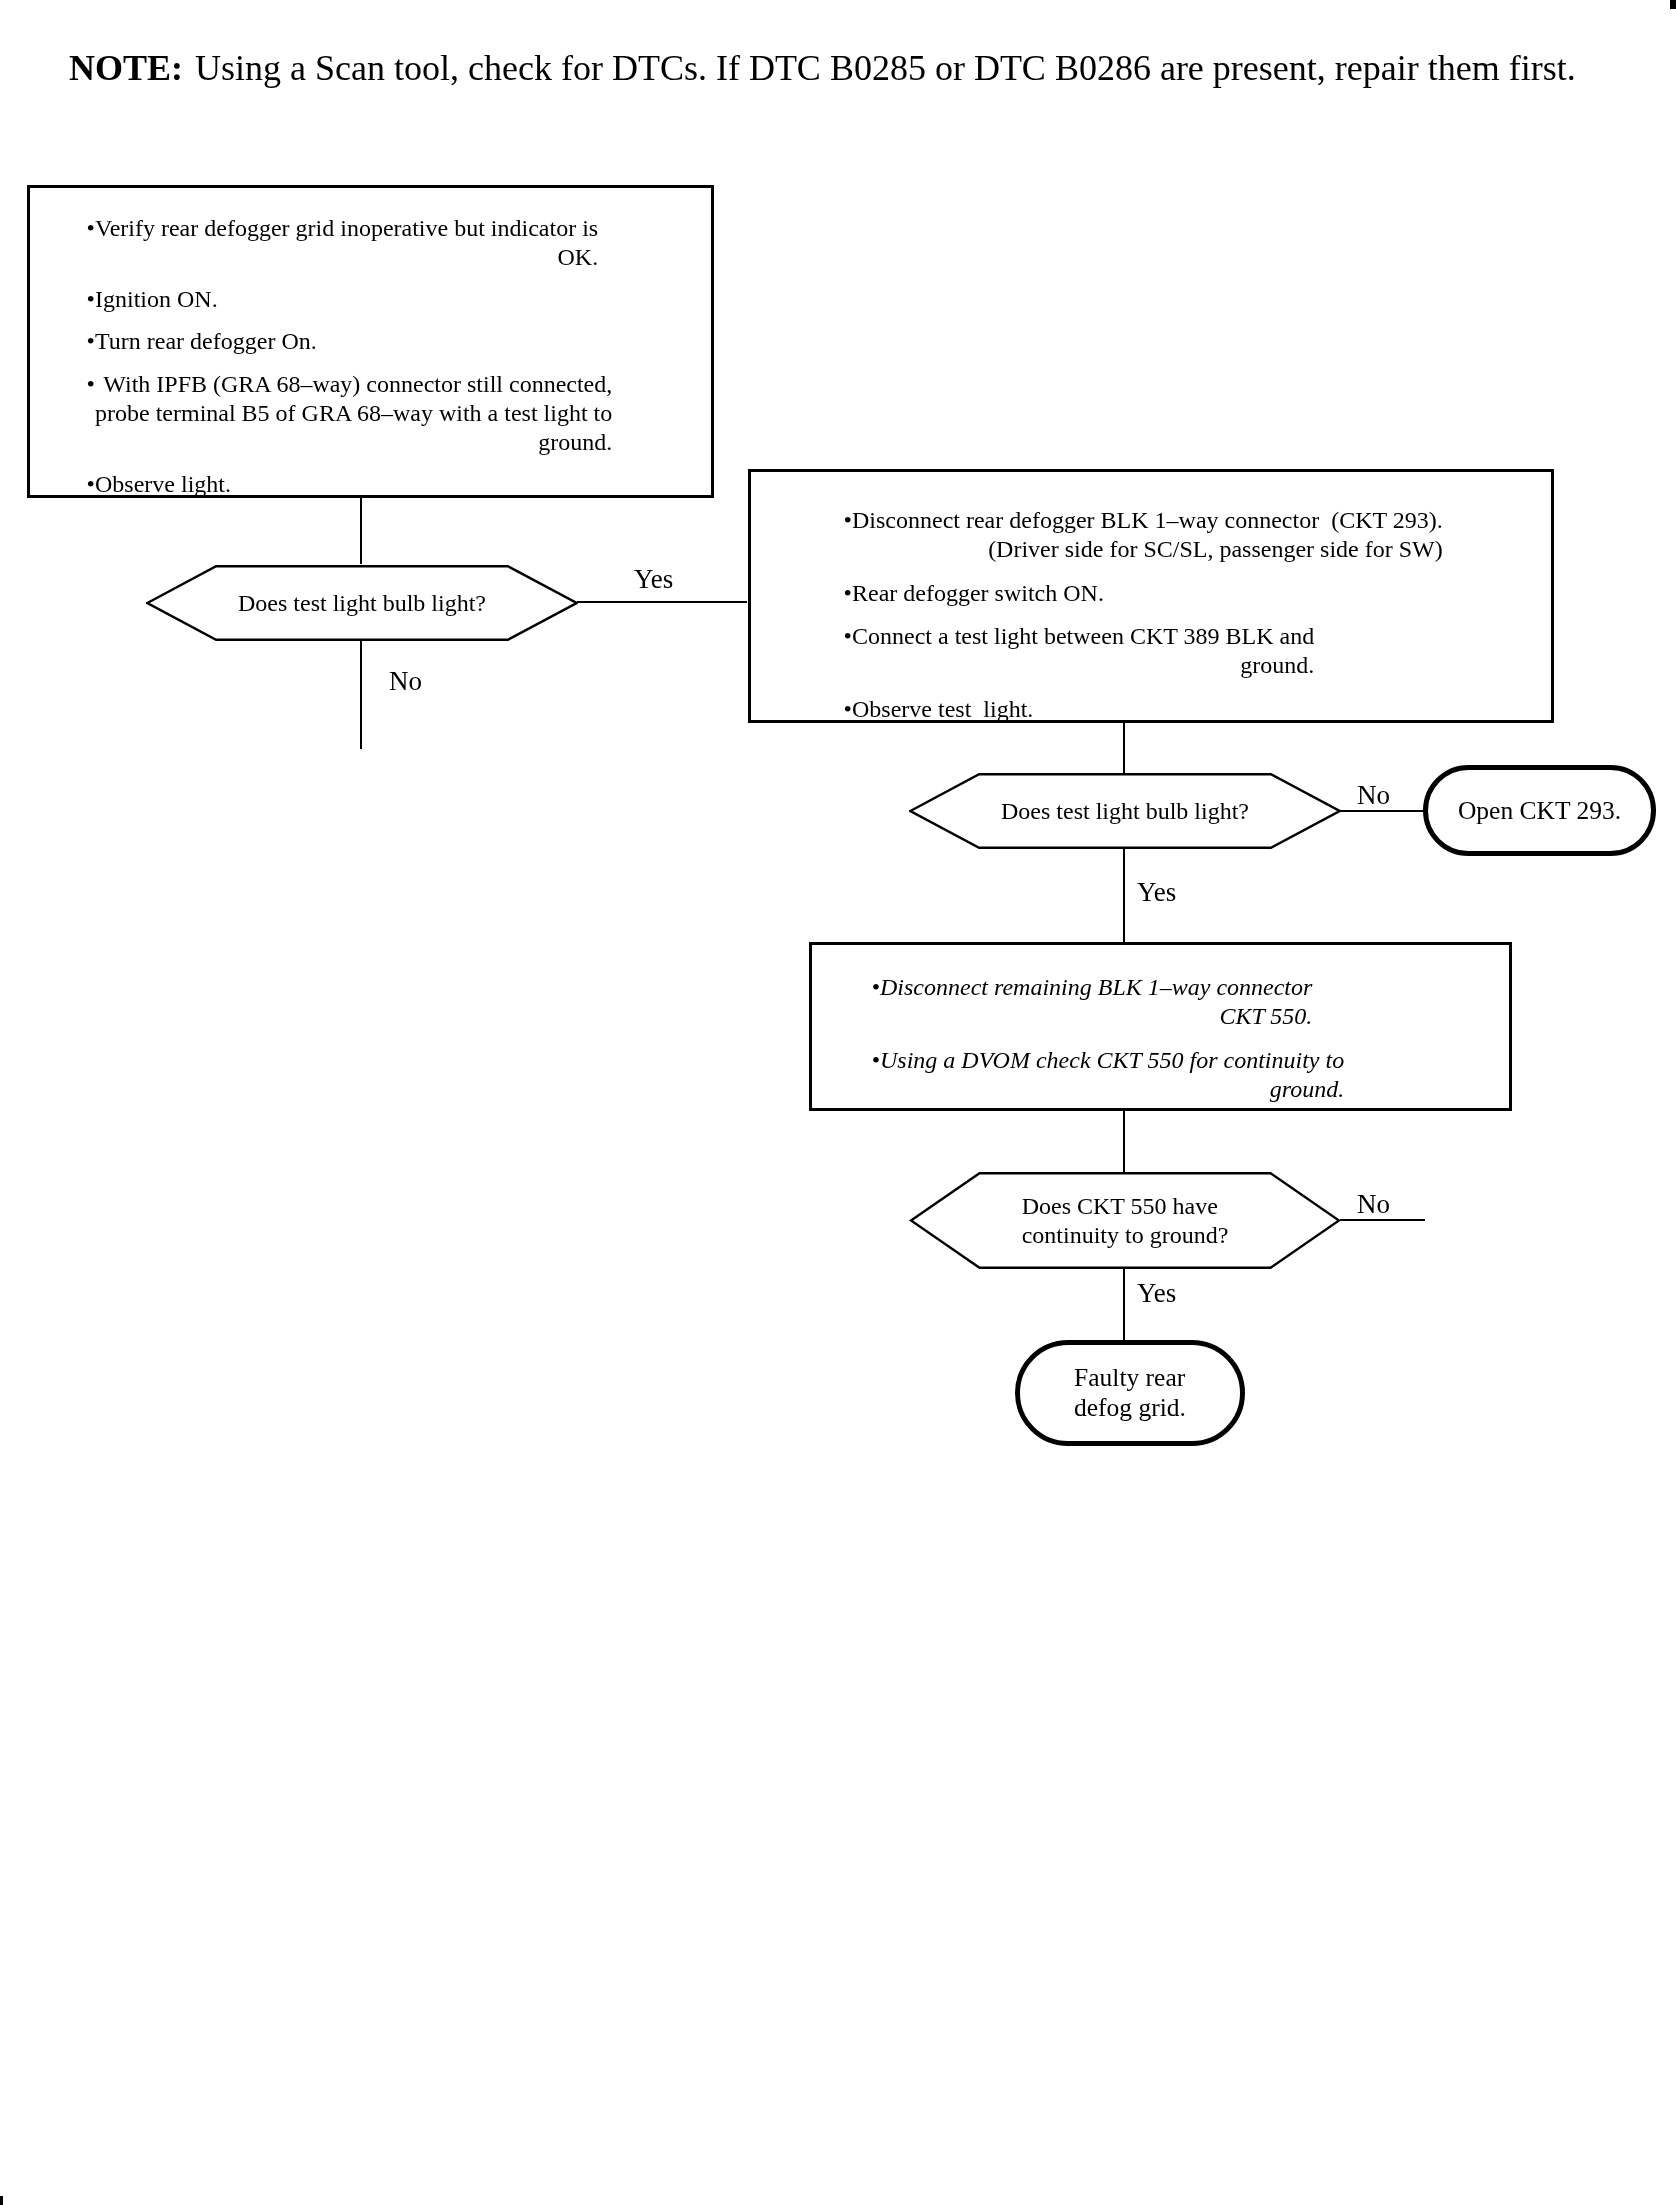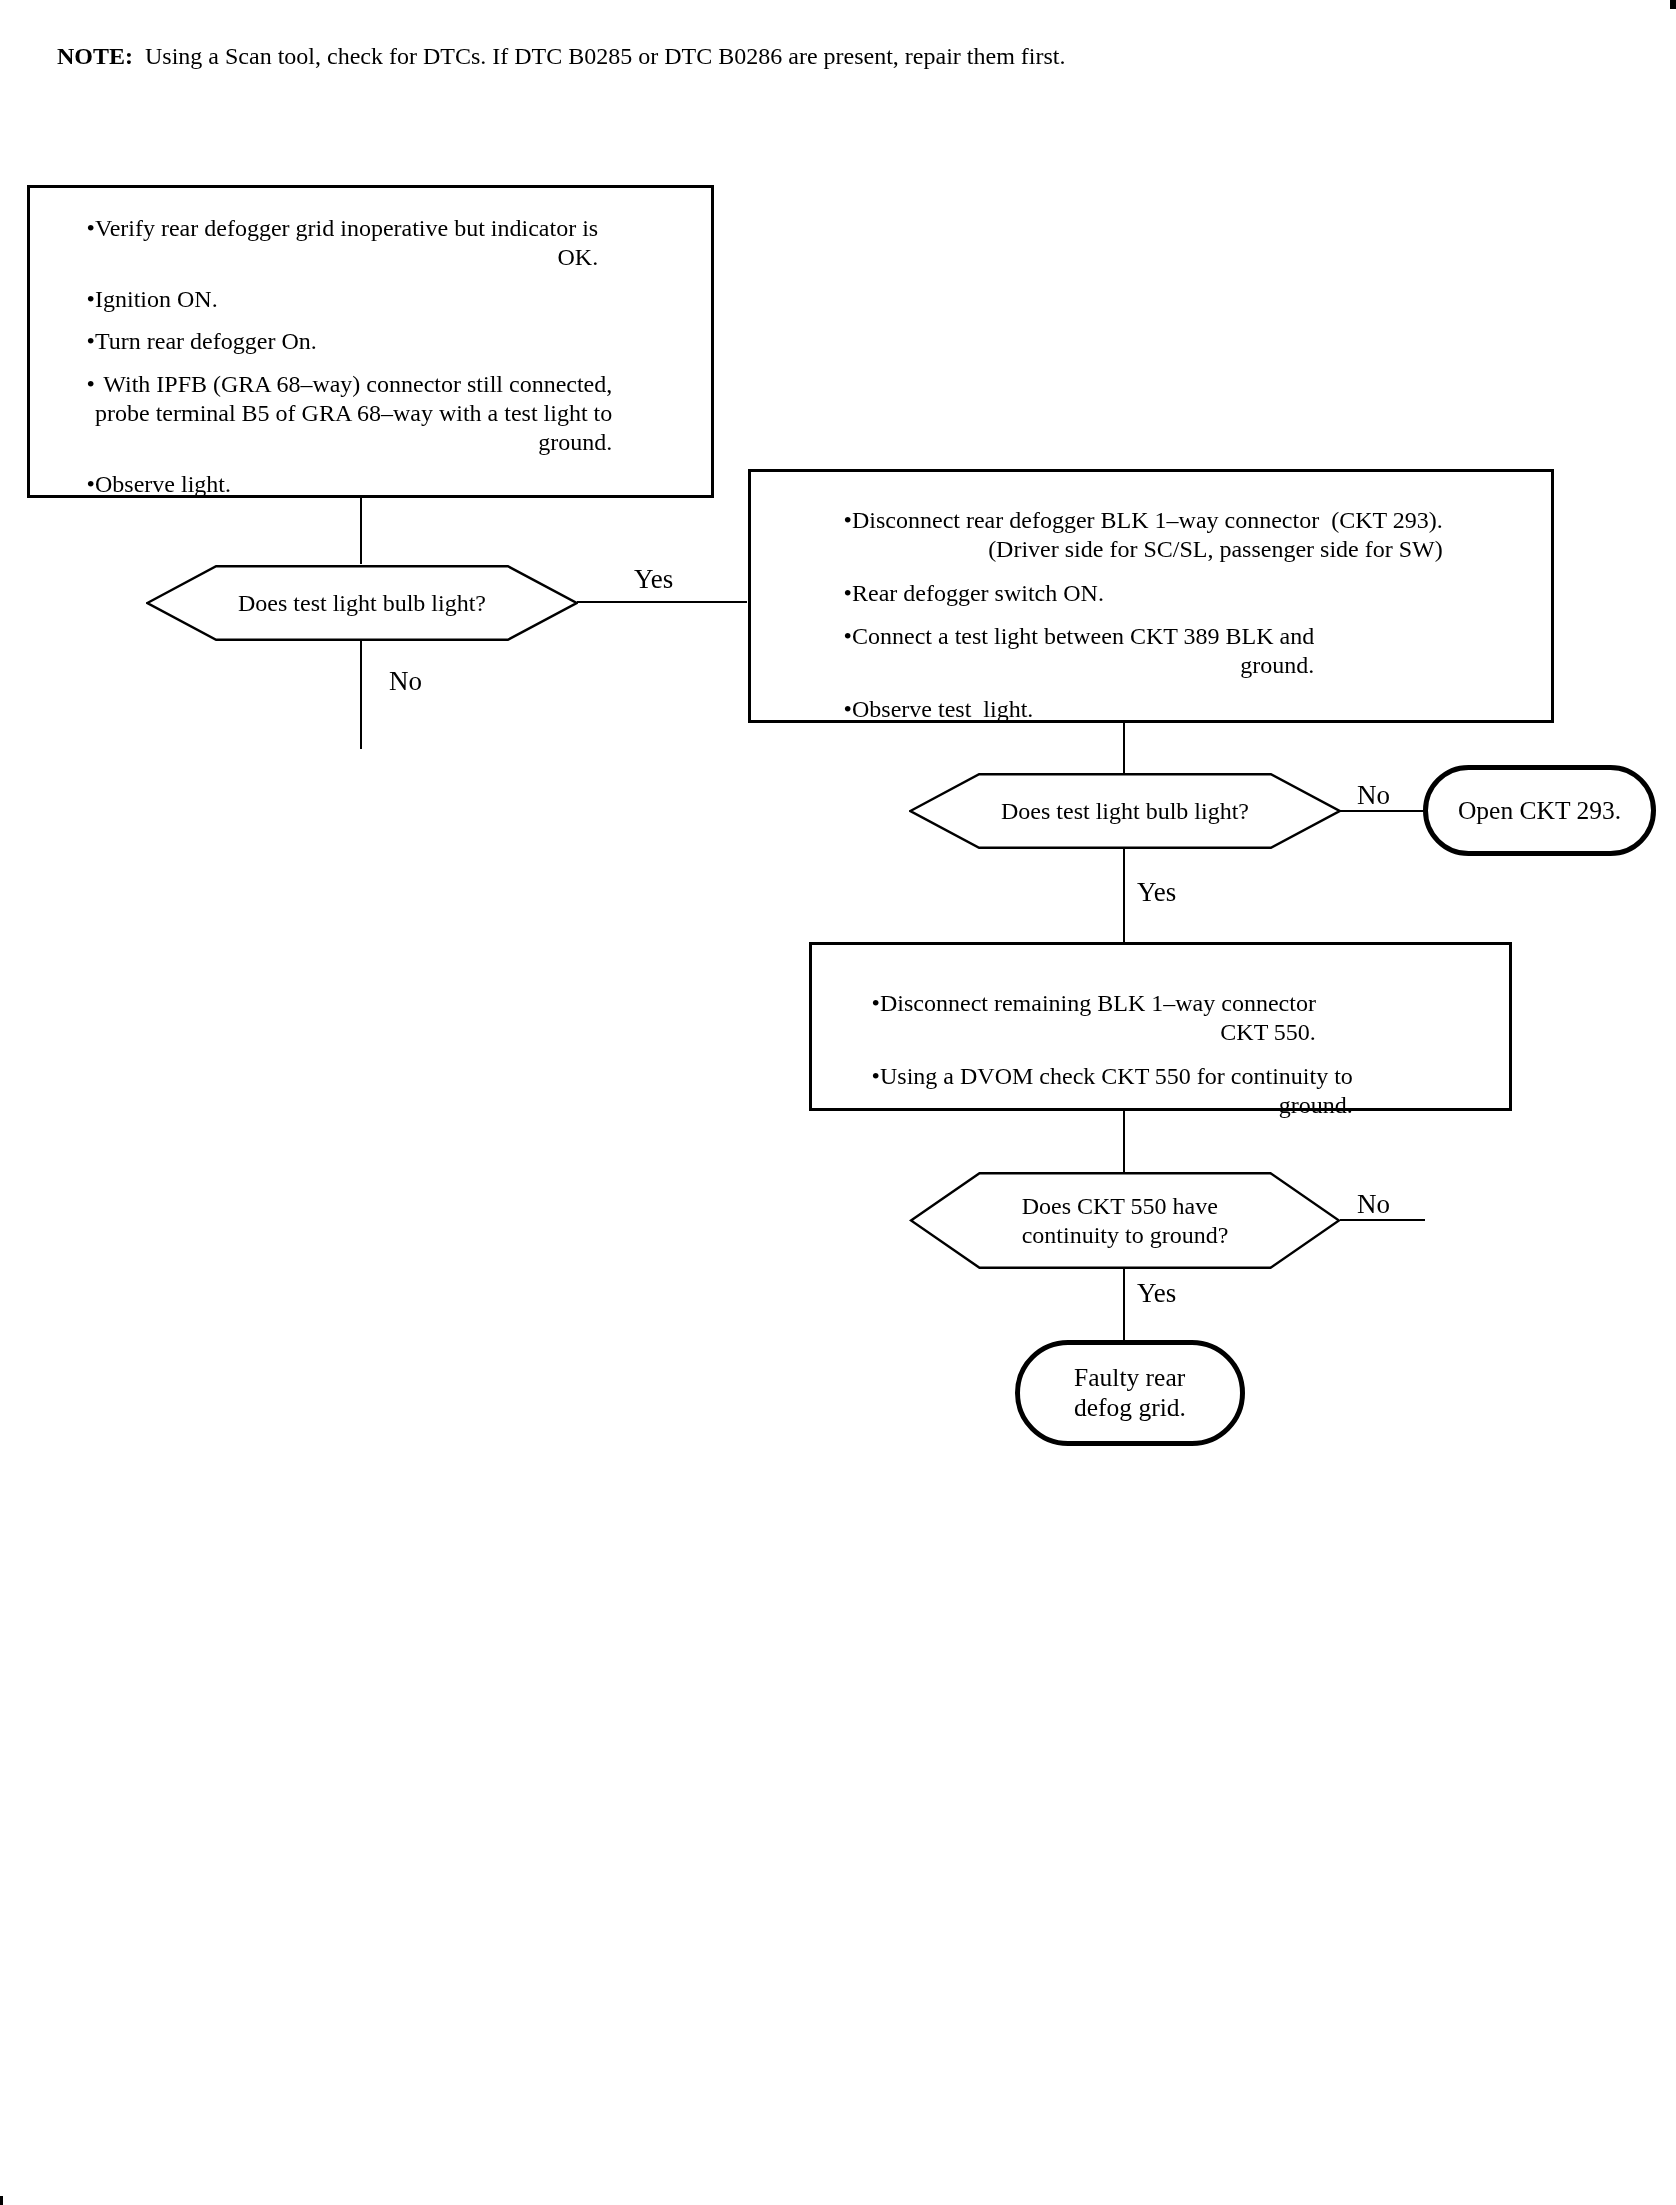--- a/index.html
+++ b/index.html
@@ -5,21 +5,21 @@
   html,body{margin:0;padding:0;background:#ffffff;}
   #page{
     position:relative;
     width:1676px;height:2205px;
     background:#ffffff;
     font-family:"Liberation Serif","DejaVu Serif",serif;
     color:#000;
     overflow:hidden;
   }
   
-  .note{position:absolute;left:33px;top:5px;font-size:24px;line-height:34px;white-space:pre;}
+  .note{position:absolute;left:33px;top:17px;font-size:36px;line-height:34px;white-space:pre;}
   .note .note-label{font-weight:bold;}
   .note .note-text{margin-left:12px;}
   
   .pbox{position:absolute;border:3px solid #000;background:#fff;box-sizing:border-box;text-align:right;}
   .bullets{display:block;}
   .bullet-item{
     display:flex;align-items:flex-start;
     font-size:24px;line-height:29px;
     white-space:pre-wrap;
   }
@@ -28,21 +28,21 @@
     flex:0 0 auto;
     font-size:24px;line-height:29px;
   }
   
   .pbox.b1{padding:25.5px 18px 0 30px;}
   .pbox.b1 .bullet-item{margin-bottom:13.4px;}
   .pbox.b1 .bullet-item::before{width:35px;}
   .pbox.b2{padding:34px 18px 0 61px;}
   .pbox.b2 .bullet-item{margin-bottom:14.6px;}
   .pbox.b2 .bullet-item::before{width:40px;}
-  .pbox.b3{padding:44px 18px 0 30px;}
+  .pbox.b3{padding:28px 18px 0 30px;font-style:italic;}
   .pbox.b3 .bullet-item{margin-bottom:14.6px;}
   .pbox.b3 .bullet-item::before{width:38px;}
   
   .hex{position:absolute;}
   .hex svg{position:absolute;left:0;top:0;display:block;}
   .hex .hex-label{
     position:absolute;inset:0;
     display:flex;align-items:center;justify-content:center;
     font-size:24px;line-height:29px;text-align:center;
   }

